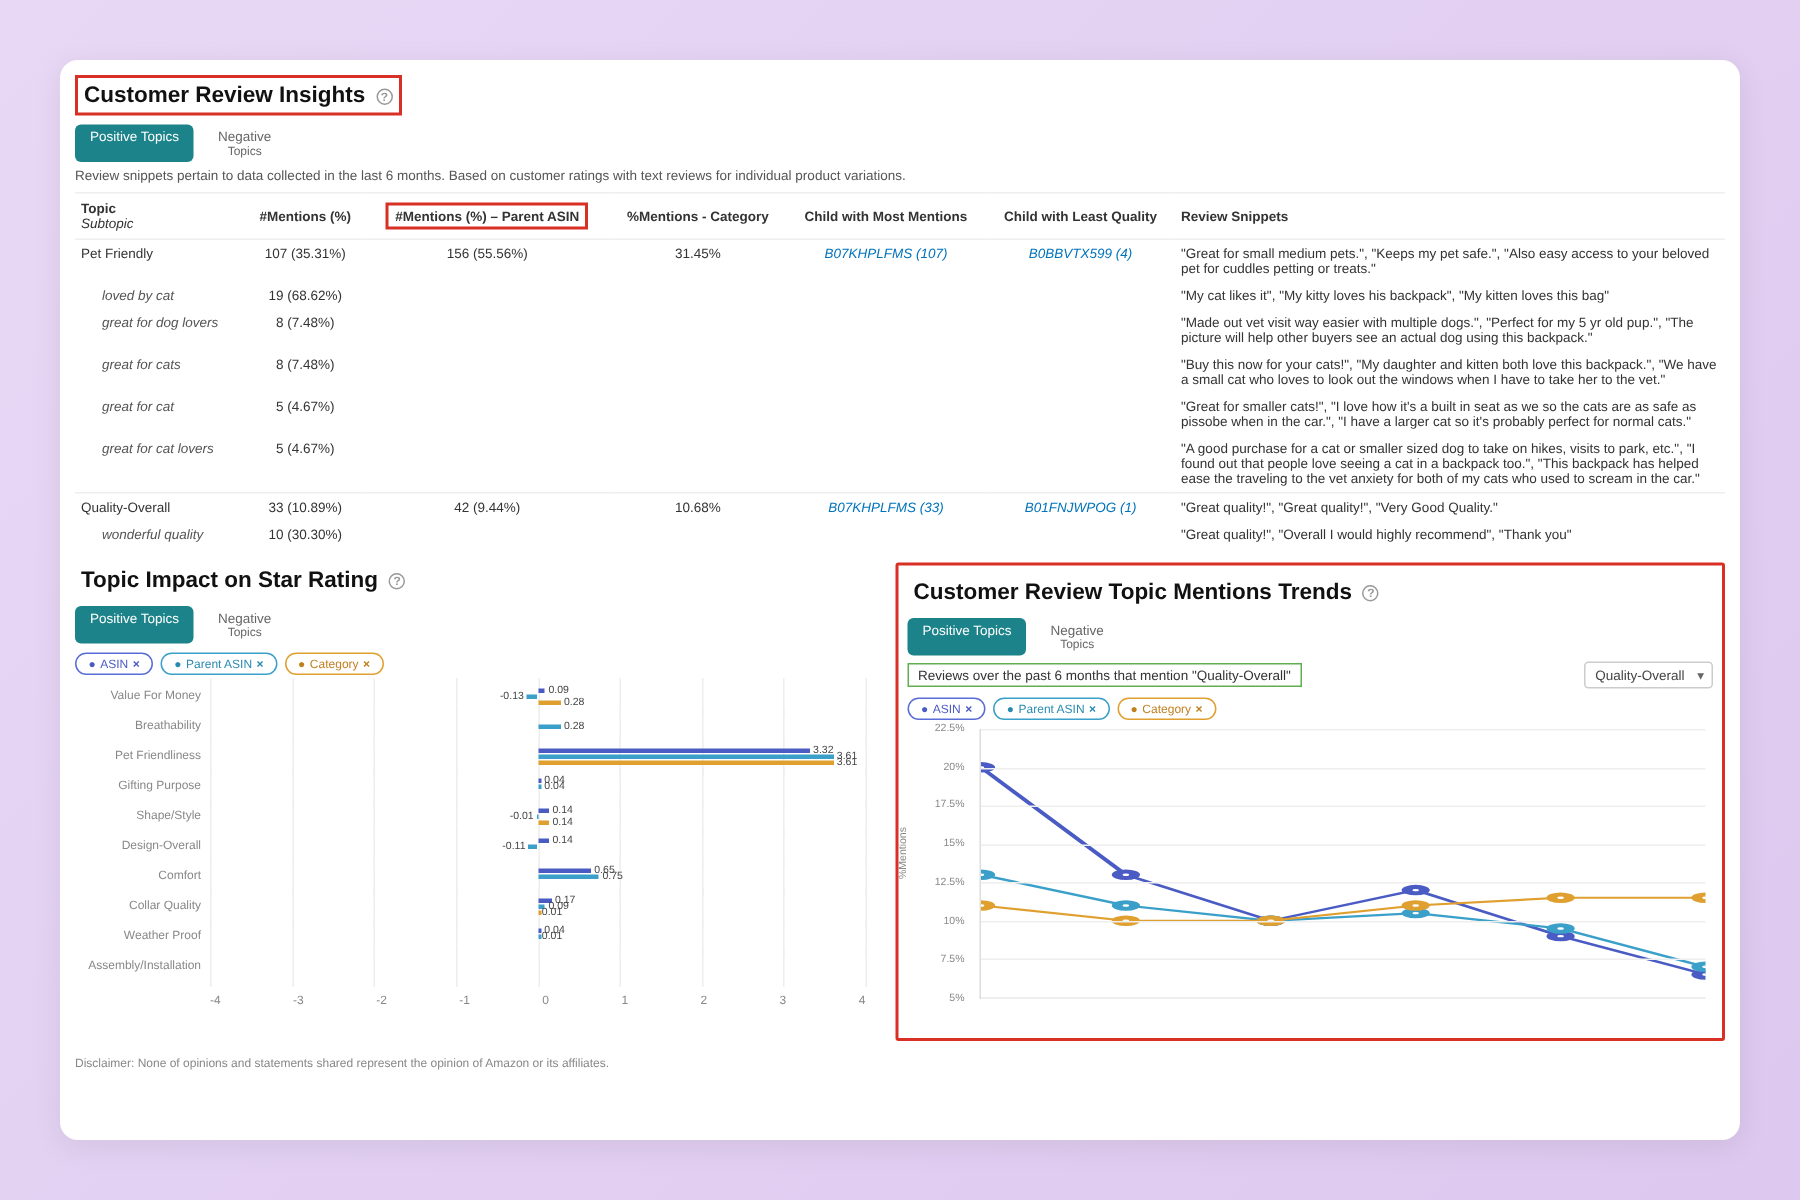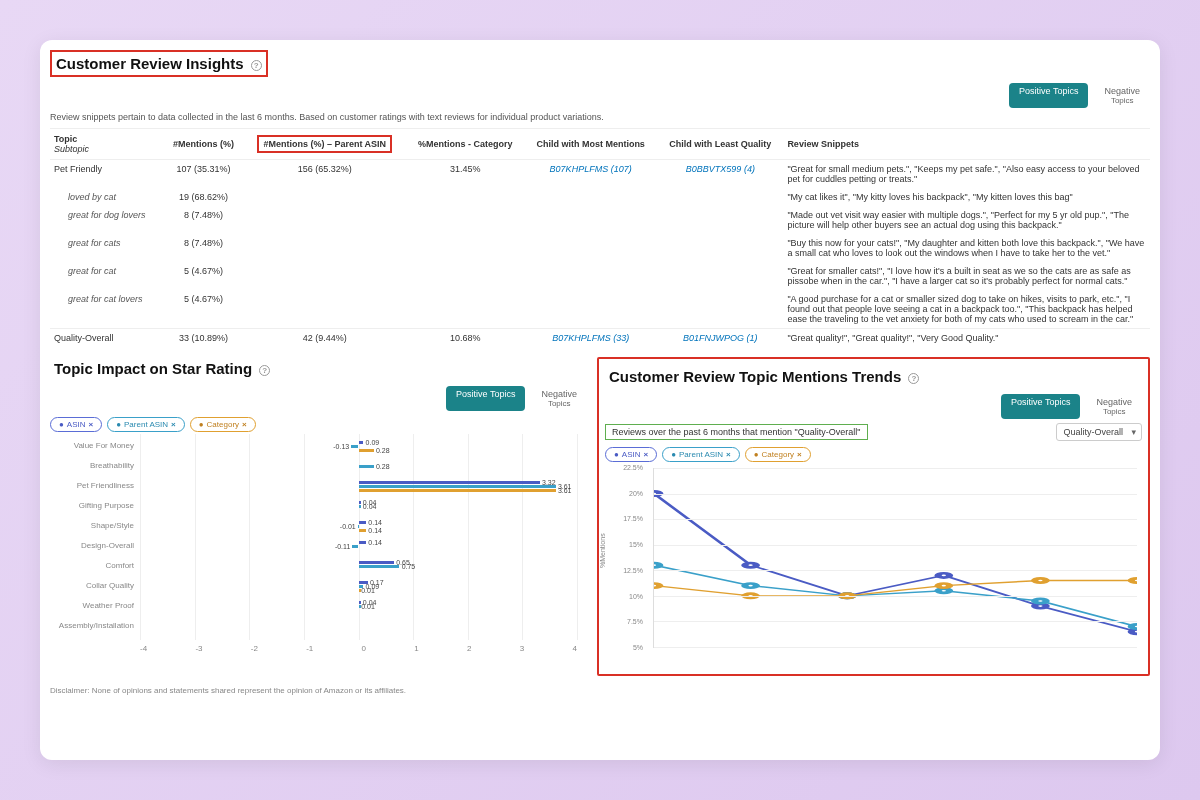--- a/index.html
+++ b/index.html
@@ -25,21 +25,21 @@
     font-size: 15px; font-weight: 700; color: #111;
     display: inline-block; padding: 3px 4px;
   }
   .red-box { border: 2px solid #d93025; }
   .help-icon {
     display: inline-block; width: 11px; height: 11px; border-radius: 50%;
     border: 1px solid #999; color: #999; font-size: 8px; line-height: 10px;
     text-align: center; vertical-align: 1px; margin-left: 3px;
   }
 
-  .pill-row { display: flex; gap: 6px; margin: 6px 0 4px; justify-content: flex-end; }
+  .pill-row { display: flex; gap: 6px; margin: 6px 0 4px; }
   .pill {
     padding: 3px 10px; font-size: 9px; border-radius: 4px;
     color: #666; background: #fff; cursor: pointer;
     display: flex; flex-direction: column; align-items: center;
   }
   .pill.active { background: #1b8389; color: #fff; }
   .pill .sub { font-size: 8px; }
 
   .small-gray { font-size: 9px; color: #555; margin-bottom: 6px; }
 
@@ -143,21 +143,21 @@
         <th>%Mentions - Category</th>
         <th>Child with Most Mentions</th>
         <th>Child with Least Quality</th>
         <th style="text-align:left">Review Snippets</th>
       </tr>
     </thead>
     <tbody id="tbody">
           <tr class="toprow">
             <td>Pet Friendly</td>
             <td>107 (35.31%)</td>
-            <td>156 (65.32%)</td>
+            <td>156 (55.56%)</td>
             <td>31.45%</td>
             <td class="link">B07KHPLFMS (107)</td>
             <td class="link">B0BBVTX599 (4)</td>
             <td class="snip">"Great for small medium pets.", "Keeps my pet safe.", "Also easy access to your beloved pet for cuddles petting or treats."</td>
           </tr>
           <tr class="subtopic">
             <td>loved by cat</td>
             <td>19 (68.62%)</td>
             <td></td>
             <td></td>
@@ -202,20 +202,29 @@
             <td class="snip">"A good purchase for a cat or smaller sized dog to take on hikes, visits to park, etc.", "I found out that people love seeing a cat in a backpack too.", "This backpack has helped ease the traveling to the vet anxiety for both of my cats who used to scream in the car."</td>
           </tr>
           <tr class="toprow">
             <td>Quality-Overall</td>
             <td>33 (10.89%)</td>
             <td>42 (9.44%)</td>
             <td>10.68%</td>
             <td class="link">B07KHPLFMS (33)</td>
             <td class="link">B01FNJWPOG (1)</td>
             <td class="snip">"Great quality!", "Great quality!", "Very Good Quality."</td>
+          </tr>
+          <tr class="subtopic">
+            <td>wonderful quality</td>
+            <td>10 (30.30%)</td>
+            <td></td>
+            <td></td>
+            <td class="link"></td>
+            <td class="link"></td>
+            <td class="snip">"Great quality!", "Overall I would highly recommend", "Thank you"</td>
           </tr>
         </tbody>
   </table>
 
   
   <div class="two-col">
 
     <div class="col">
       <span class="section-title">
         <span>Topic Impact on Star Rating</span>

